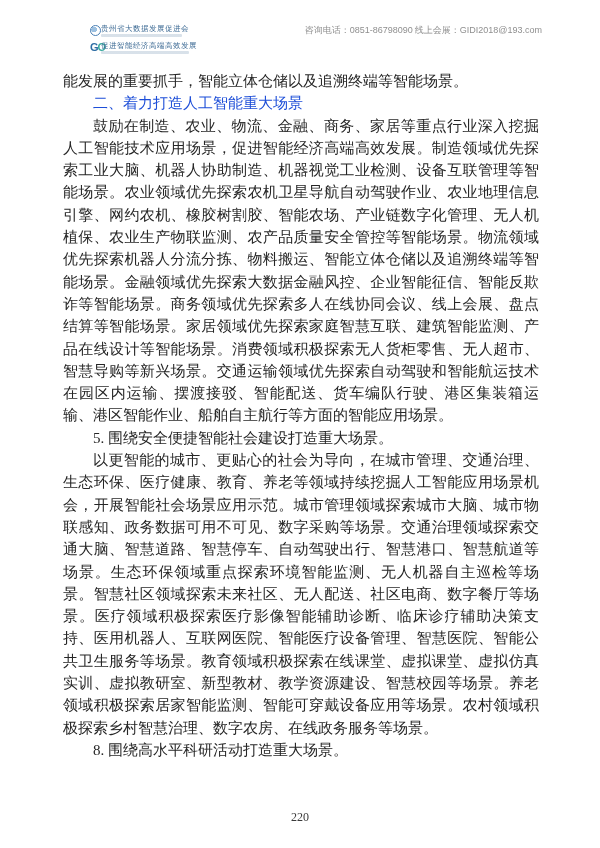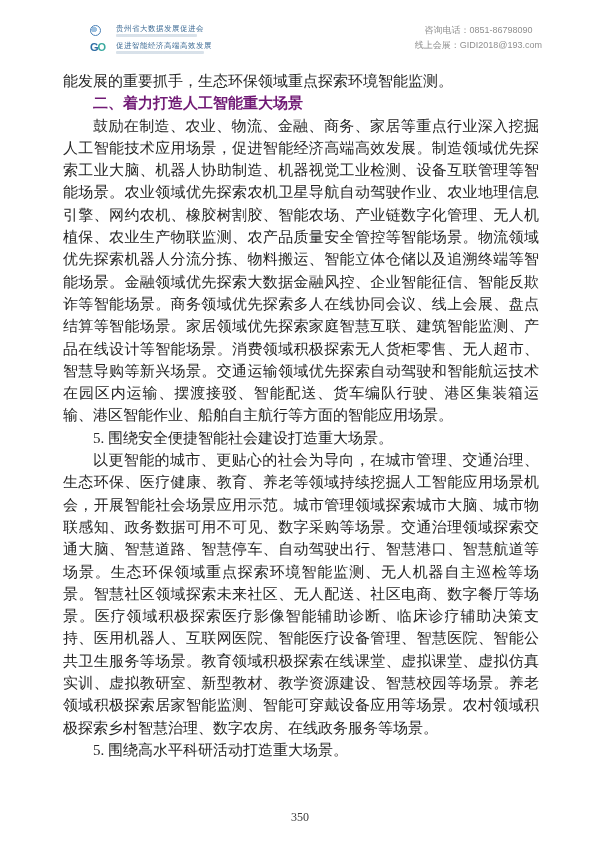--- a/index.html
+++ b/index.html
@@ -10,21 +10,21 @@
     background:#ffffff;
     font-family:"Liberation Serif","DejaVu Serif",serif;
     overflow:hidden;
   }
   
   .hdr{
     position:absolute;top:24px;left:90px;right:58px;
     display:flex;justify-content:space-between;align-items:flex-start;
   }
   .logos{display:flex;flex-direction:column;gap:4px;}
-  .logo-row{display:flex;align-items:flex-start;gap:15px;}
+  .logo-row{display:flex;align-items:flex-start;gap:0;}
   .logo-icon{
     width:11px;height:11px;flex:0 0 auto;border-radius:50%;
     box-sizing:border-box;margin-top:1px;
   }
   .logo-icon.assoc{
     border:1.6px solid #4a7fb5;
     background:radial-gradient(circle at 35% 40%, #9cc0e0 0 35%, #ffffff 36% 100%);
   }
   .logo-icon.inst{
     border-radius:0;border:none;
@@ -34,37 +34,37 @@
   }
   .logo-icon.inst b{color:#3aa99f;font-weight:bold;}
   .logo-txt{display:flex;flex-direction:column;}
   .logo-cn{
     font-family:"Liberation Sans","DejaVu Sans",sans-serif;
     font-size:7.5px;line-height:9px;color:#3c6a94;letter-spacing:.5px;white-space:nowrap;
   }
   .logo-sub{height:3px;width:92%;margin-top:1px;
     background:linear-gradient(to right,#b9c9d8 0 100%);
     opacity:.55;border-radius:1px;}
-  .contact{display:flex;flex-direction:column;gap:2px;text-align:center;}
+  .contact{display:flex;flex-direction:row;gap:2px;text-align:center;}
   .contact-row{
     font-family:"Liberation Sans","DejaVu Sans",sans-serif;
     font-size:9px;line-height:13px;color:#8f8f8f;white-space:nowrap;
   }
   
   .doc{
     position:absolute;top:70px;left:63px;width:476px;
     font-size:15px;line-height:22.3px;
     color:#262626;
     text-align:justify;
   }
   .doc p{margin:0;text-indent:2em;}
   .doc p.continuation{text-indent:0;}
   .doc p.heading{
     font-family:"Liberation Sans","DejaVu Sans",sans-serif;
-    font-weight:bold;color:#701a75;
+    font-weight:normal;color:#1d4ed8;
   }
   
   .ftr{
     position:absolute;left:0;right:0;top:810px;
     text-align:center;
     font-size:12px;color:#3a3a3a;
     font-family:"Liberation Serif","DejaVu Serif",serif;
   }
 </style>
 </head>
@@ -93,25 +93,25 @@
       <div class="contact-row">
         <span>咨询电话：</span><span>0851-86798090</span>
       </div>
       <div class="contact-row">
         <span>线上会展：</span><span>GIDI2018@193.com</span>
       </div>
     </div>
   </div>
 
   <div class="doc">
-      <p class="continuation">能发展的重要抓手，生态环保领域重点探索环境智能监测。</p>
+      <p class="continuation">能发展的重要抓手，智能立体仓储以及追溯终端等智能场景。</p>
       <p class="heading">二、着力打造人工智能重大场景</p>
       <p class="body">鼓励在制造、农业、物流、金融、商务、家居等重点行业深入挖掘人工智能技术应用场景，促进智能经济高端高效发展。制造领域优先探索工业大脑、机器人协助制造、机器视觉工业检测、设备互联管理等智能场景。农业领域优先探索农机卫星导航自动驾驶作业、农业地理信息引擎、网约农机、橡胶树割胶、智能农场、产业链数字化管理、无人机植保、农业生产物联监测、农产品质量安全管控等智能场景。物流领域优先探索机器人分流分拣、物料搬运、智能立体仓储以及追溯终端等智能场景。金融领域优先探索大数据金融风控、企业智能征信、智能反欺诈等智能场景。商务领域优先探索多人在线协同会议、线上会展、盘点结算等智能场景。家居领域优先探索家庭智慧互联、建筑智能监测、产品在线设计等智能场景。消费领域积极探索无人货柜零售、无人超市、智慧导购等新兴场景。交通运输领域优先探索自动驾驶和智能航运技术在园区内运输、摆渡接驳、智能配送、货车编队行驶、港区集装箱运输、港区智能作业、船舶自主航行等方面的智能应用场景。</p>
       <p class="item">5. 围绕安全便捷智能社会建设打造重大场景。</p>
       <p class="body">以更智能的城市、更贴心的社会为导向，在城市管理、交通治理、生态环保、医疗健康、教育、养老等领域持续挖掘人工智能应用场景机会，开展智能社会场景应用示范。城市管理领域探索城市大脑、城市物联感知、政务数据可用不可见、数字采购等场景。交通治理领域探索交通大脑、智慧道路、智慧停车、自动驾驶出行、智慧港口、智慧航道等场景。生态环保领域重点探索环境智能监测、无人机器自主巡检等场景。智慧社区领域探索未来社区、无人配送、社区电商、数字餐厅等场景。医疗领域积极探索医疗影像智能辅助诊断、临床诊疗辅助决策支持、医用机器人、互联网医院、智能医疗设备管理、智慧医院、智能公共卫生服务等场景。教育领域积极探索在线课堂、虚拟课堂、虚拟仿真实训、虚拟教研室、新型教材、教学资源建设、智慧校园等场景。养老领域积极探索居家智能监测、智能可穿戴设备应用等场景。农村领域积极探索乡村智慧治理、数字农房、在线政务服务等场景。</p>
-      <p class="item">5. 围绕高水平科研活动打造重大场景。</p>
+      <p class="item">8. 围绕高水平科研活动打造重大场景。</p>
     </div>
 
   <div class="ftr">
-    <span>350</span>
+    <span>220</span>
   </div>
 
 </div>
 
 </body></html>

